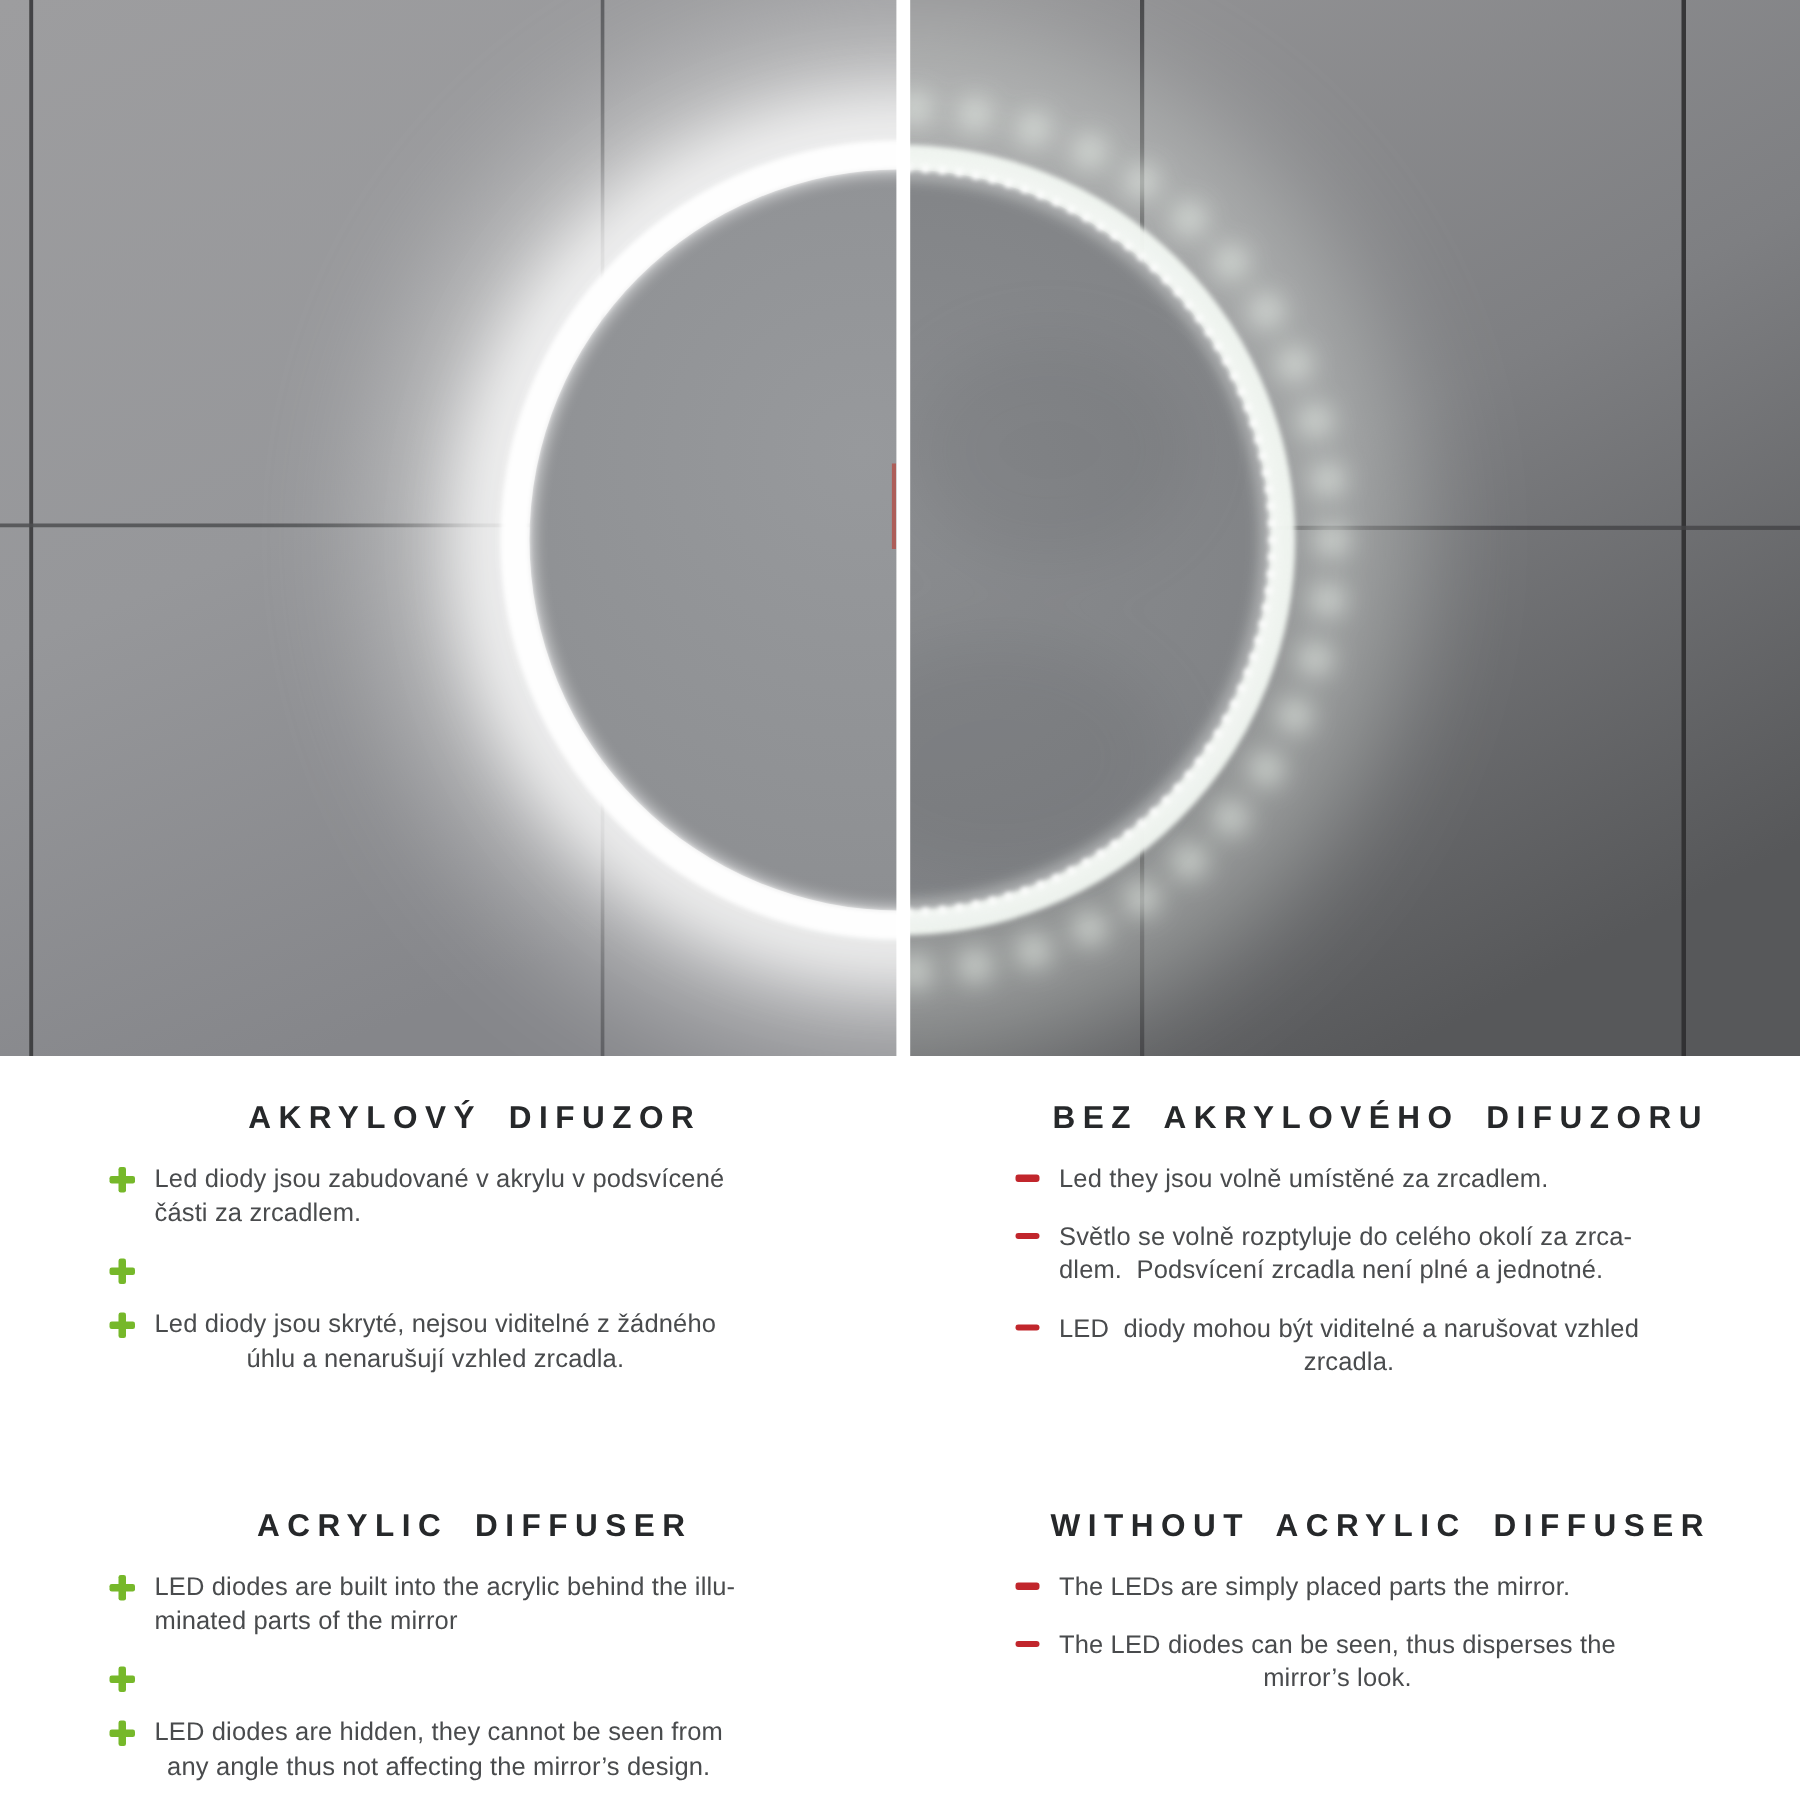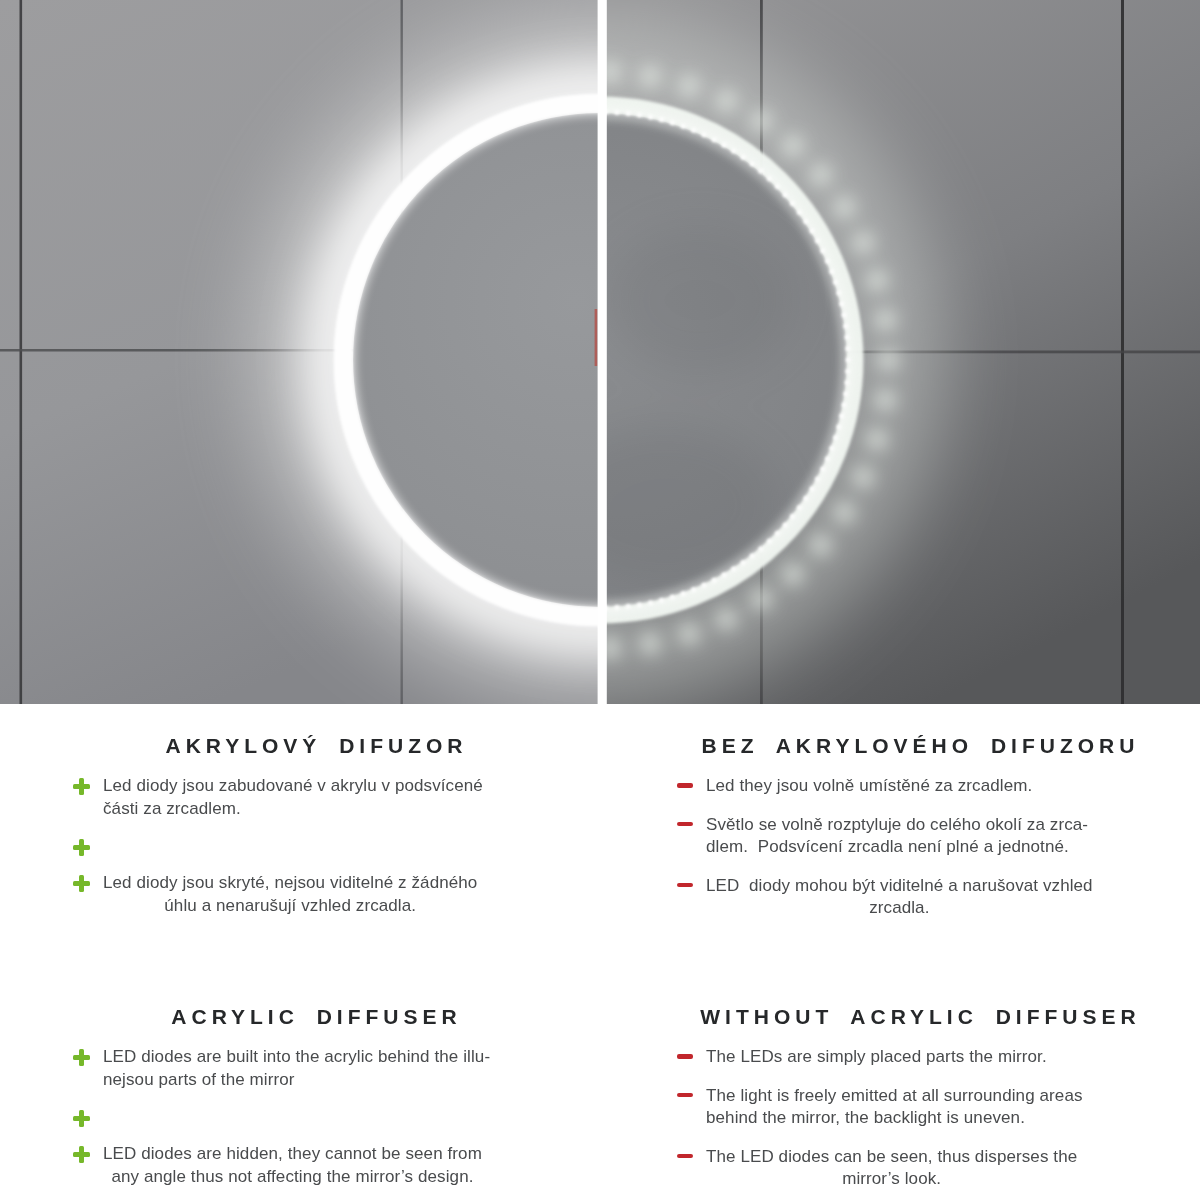--- a/index.html
+++ b/index.html
@@ -504,44 +504,39 @@
         <p>LED  diody mohou být viditelné a narušovat vzhled
 zrcadla.</p>
       </div>
     </section>
 
     <section class="col-l">
       <h2>ACRYLIC DIFFUSER</h2>
       <div class="bullet">
         <span class="ic-plus"></span>
         <p>LED diodes are built into the acrylic behind the illu-
-nejsou parts of the mirror</p>
+minated parts of the mirror</p>
       </div>
       <div class="bullet">
         <span class="ic-plus"></span>
       </div>
       <div class="bullet">
         <span class="ic-plus"></span>
         <p>LED diodes are hidden, they cannot be seen from
 any angle thus not affecting the mirror’s design.</p>
       </div>
     </section>
 
     <section class="col-r">
       <h2>WITHOUT ACRYLIC DIFFUSER</h2>
       <div class="bullet">
         <span class="ic-minus"></span>
         <p>The LEDs are simply placed parts the mirror.</p>
       </div>
       <div class="bullet">
         <span class="ic-minus"></span>
-        <p>The light is freely emitted at all surrounding areas
-behind the mirror, the backlight is uneven.</p>
-      </div>
-      <div class="bullet">
-        <span class="ic-minus"></span>
         <p>The LED diodes can be seen, thus disperses the
 mirror’s look.</p>
       </div>
     </section>
 
   </div>
 </div>
 
 </body></html>

